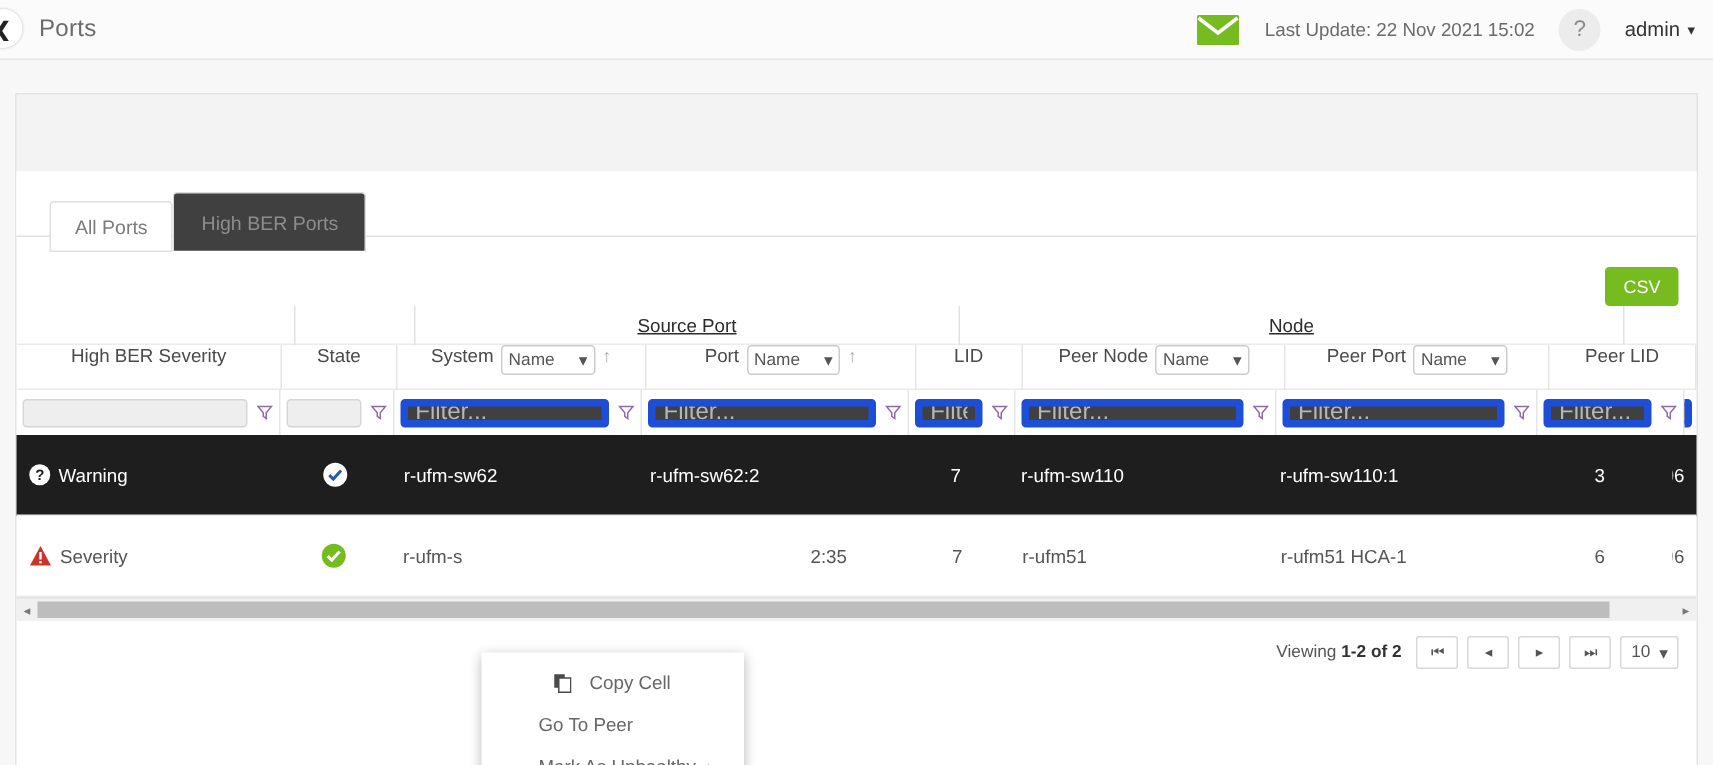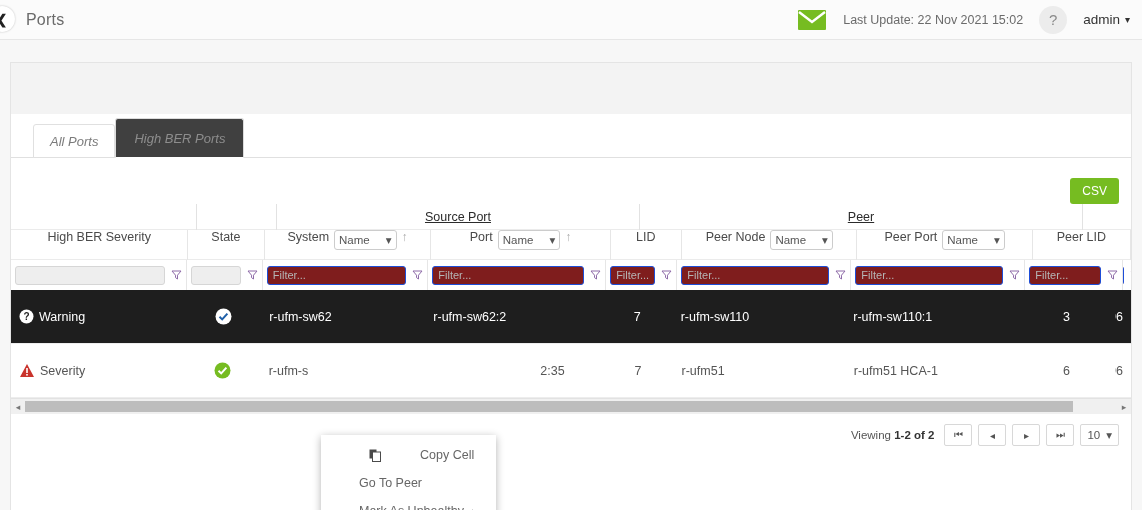--- a/index.html
+++ b/index.html
@@ -96,23 +96,22 @@
     background: #fff;
   }
   .tab {
     padding: 9px 16px 8px 16px;
     font-size: 13px;
     color: #7b7b7b;
     border: 1px solid transparent;
     border-bottom: none;
     cursor: pointer;
     position: relative;
-    top: 1px;
+    top: 11px;
     background: transparent;
-    font-style: italic;
   }
   .tab.inactive {
     border: 1px solid #e0e0e0;
     border-bottom: 1px solid #e0e0e0;
     background: #fff;
     border-radius: 3px 3px 0 0;
   }
   .tab.active {
     border: 1px solid #dcdcdc;
     border-bottom-color: #fff;
@@ -200,27 +199,27 @@
   .filter-cell {
     display: flex; align-items: center; justify-content: center;
     gap: 6px;
     height: 30px;
     border-right: 1px solid #e6e6e6;
     overflow: hidden;
     padding: 0 4px;
   }
   .filter-cell:last-child { border-right: none; }
   .f-input {
-    border: 1px solid #1d4ed8;
+    border: 5px solid #1d4ed8;
     border-radius: 3px;
     height: 19px;
-    font-size: 11px;
+    font-size: 16px;
     color: #9c9c9c;
     padding: 0 5px;
-    background: #7f1d1d;
+    background: #404040;
     font-family: "Liberation Sans", sans-serif;
     min-width: 0;
     flex: 1;
   }
   .f-input::placeholder { color: #b6b6b6; }
   .f-select {
     border: 1px solid #d6d6d6;
     border-radius: 3px;
     height: 19px;
     background: #eeeeee;
@@ -315,21 +314,21 @@
     padding: 7px 14px 7px 38px;
     font-size: 12.5px;
     color: #666;
     cursor: pointer;
     white-space: nowrap;
     position: relative;
   }
   .ctx-item .ci-icon {
     position: absolute; left: 48px;
   }
-  .ctx-item.with-icon { padding-left: 99px; }
+  .ctx-item.with-icon { padding-left: 72px; }
   .ctx-sub-arrow { font-size: 9px; margin-left: 2px; color: #555; }
 </style>
 </head>
 <body>
 
 <div class="topbar">
   <div class="collapse-btn">
     <span>❮</span>
   </div>
   <div class="page-title">Ports</div>
@@ -366,21 +365,21 @@
     <div class="toolbar-row">
       <button class="csv-btn">CSV</button>
     </div>
 
     <div class="grid">
 
       <div class="group-row">
         <div class="group-cell blank" style="width:186px"></div>
         <div class="group-cell blank" style="width:80px"></div>
         <div class="group-cell" style="width:363px">Source Port</div>
-        <div class="group-cell" style="width:443px">Peer</div>
+        <div class="group-cell" style="width:443px">Node</div>
         <div class="group-cell blank" style="flex:1"></div>
       </div>
 
       <div class="head-row">
         <div class="head-cell" style="width:186px">
           <span>High BER Severity</span>
         </div>
         <div class="head-cell" style="width:80px">
           <span>State</span>
         </div>

